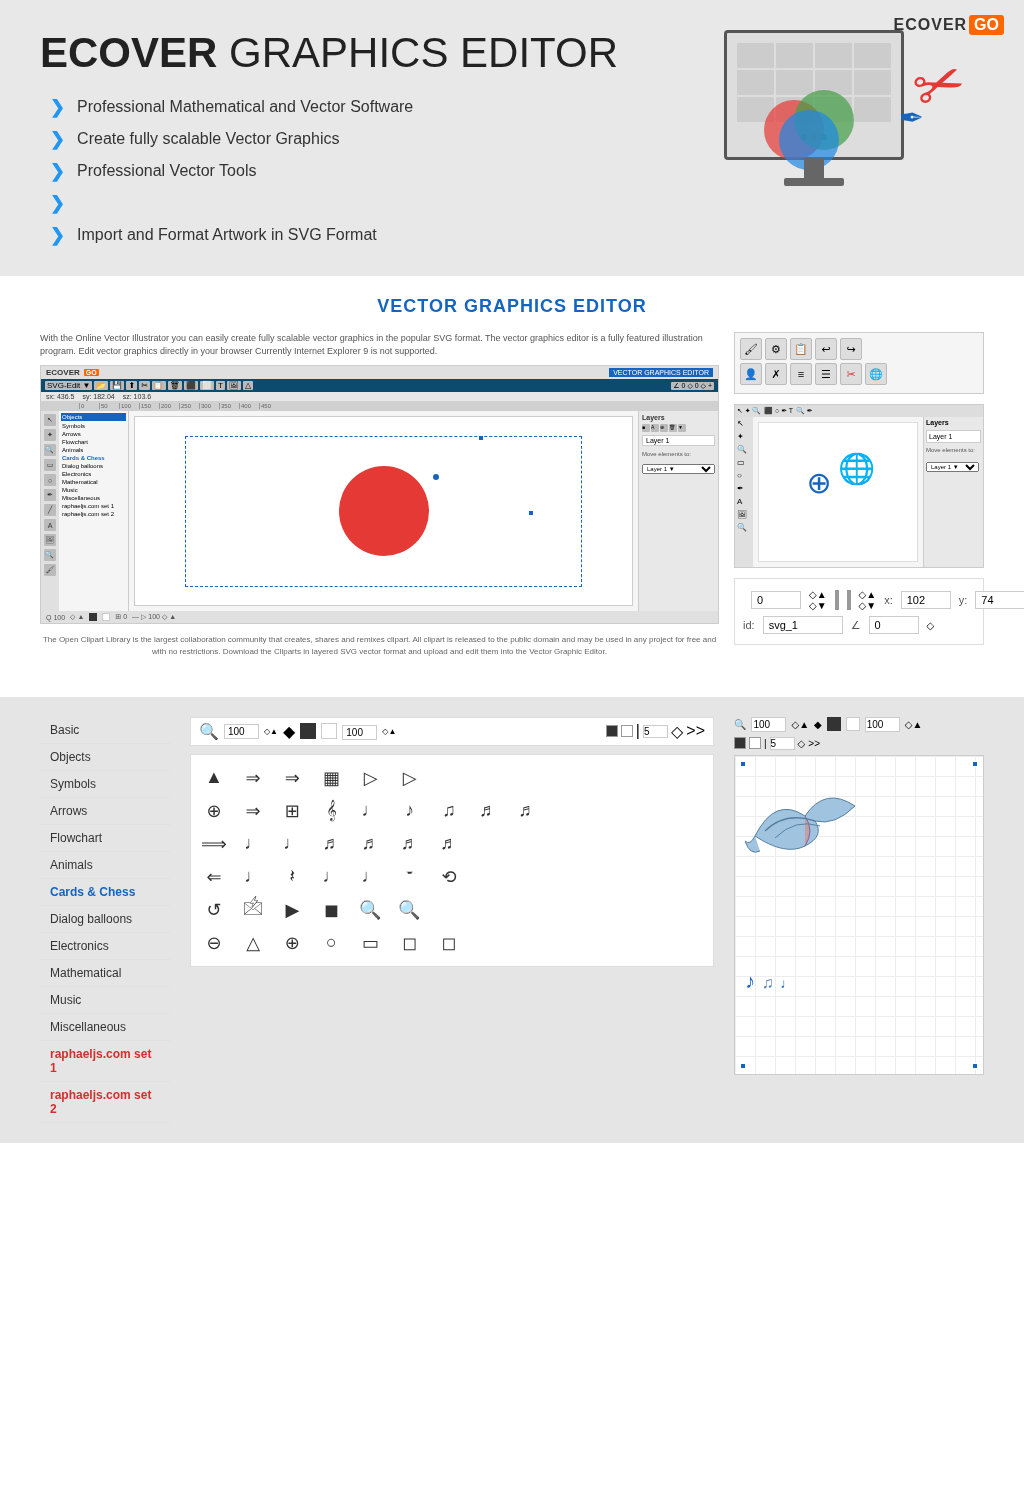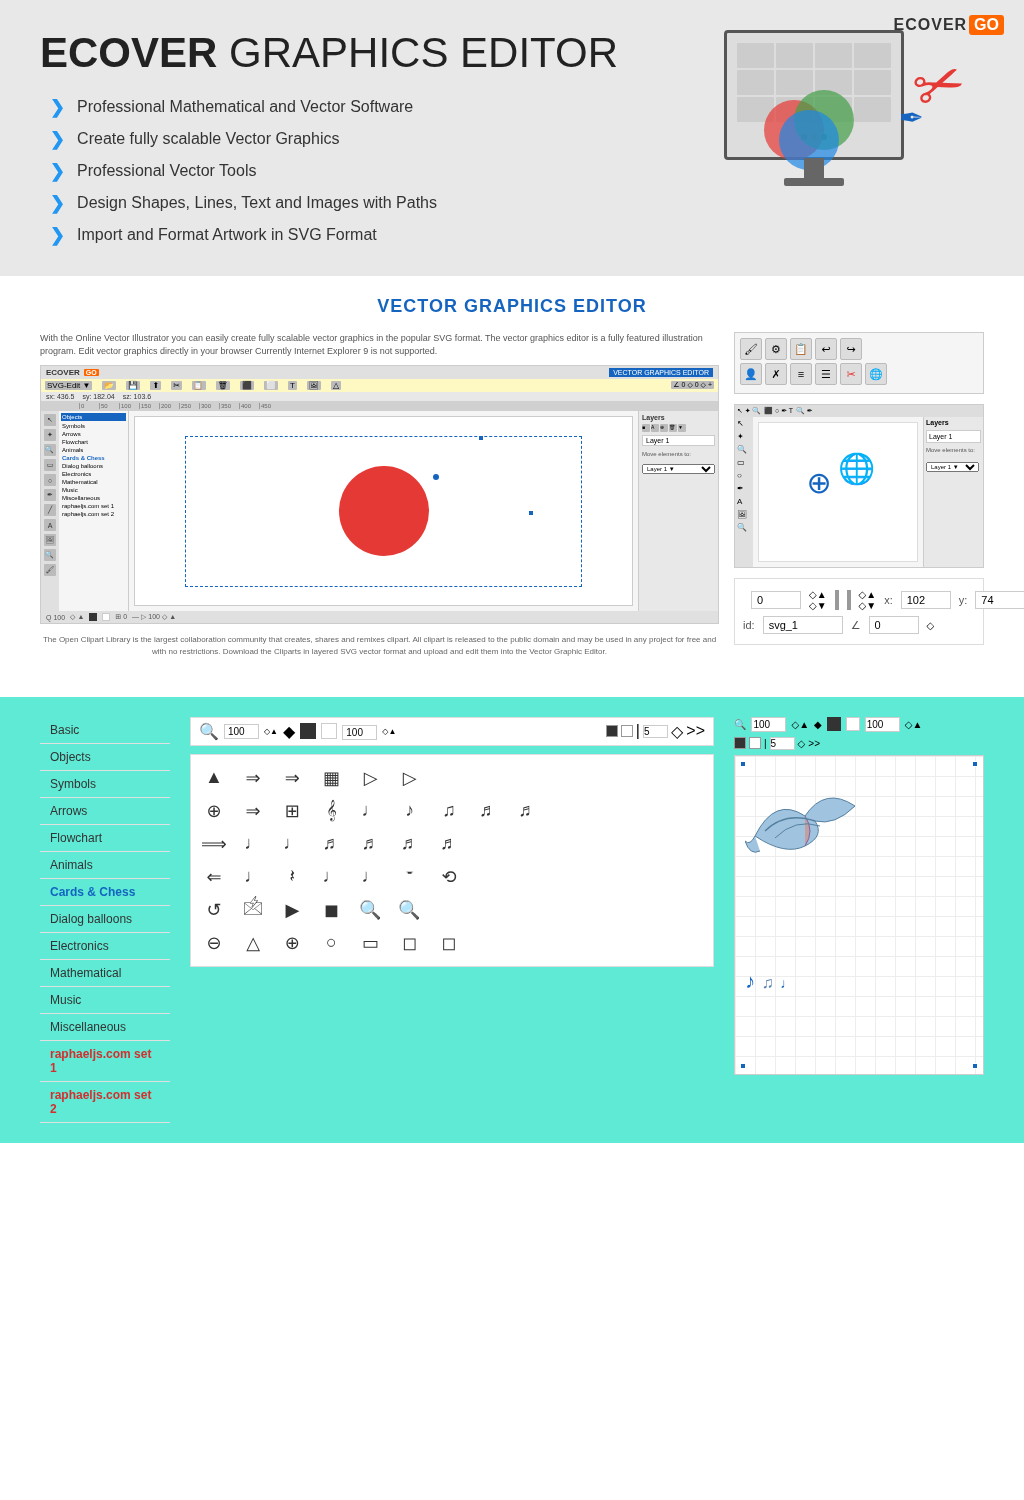--- a/index.html
+++ b/index.html
@@ -202,25 +202,25 @@
       border-radius: 1px;
     }
     .editor-toolbar-text {
       font-size: 7px;
       color: #fff;
       background: #1565c0;
       padding: 1px 4px;
       margin-left: auto;
     }
     .editor-toolbar {
-      background: #fef9c3;
+      background: #0c4a6e;
       padding: 2px 4px;
       display: flex;
-      gap: 10px;
-      align-items: flex-start;
+      gap: 2px;
+      align-items: center;
       font-size: 8px;
     }
     .editor-toolbar span {
       background: #bbb;
       padding: 0 2px;
       border-radius: 1px;
     }
     .editor-coords {
       background: #e8e8e8;
       padding: 1px 5px;
@@ -486,21 +486,21 @@
     .coords-id-input {
       border: 1px solid #ccc;
       padding: 2px 5px;
       font-size: 11px;
       width: 80px;
       background: white;
     }
 
     
     .bottom-section {
-      background: #5eead4;
+      background: #e5e5e5;
       padding: 20px 40px;
       display: flex;
       gap: 20px;
     }
     
     .sidebar {
       width: 130px;
     }
     .sidebar-item {
       padding: 6px 10px;
@@ -633,21 +633,20 @@
       <li>
           <span class="arrow">❯</span>
           <span>Create fully scalable Vector Graphics</span>
         </li>
       <li>
           <span class="arrow">❯</span>
           <span>Professional Vector Tools</span>
         </li>
       <li>
           <span class="arrow">❯</span>
-          <span>Design Shapes, Lines, Text and Images with Paths</span>
         </li>
       <li>
           <span class="arrow">❯</span>
           <span>Import and Format Artwork in SVG Format</span>
         </li>
     </ul>
   </div>
 
   <div class="header-right">
     <div class="monitor-container">

